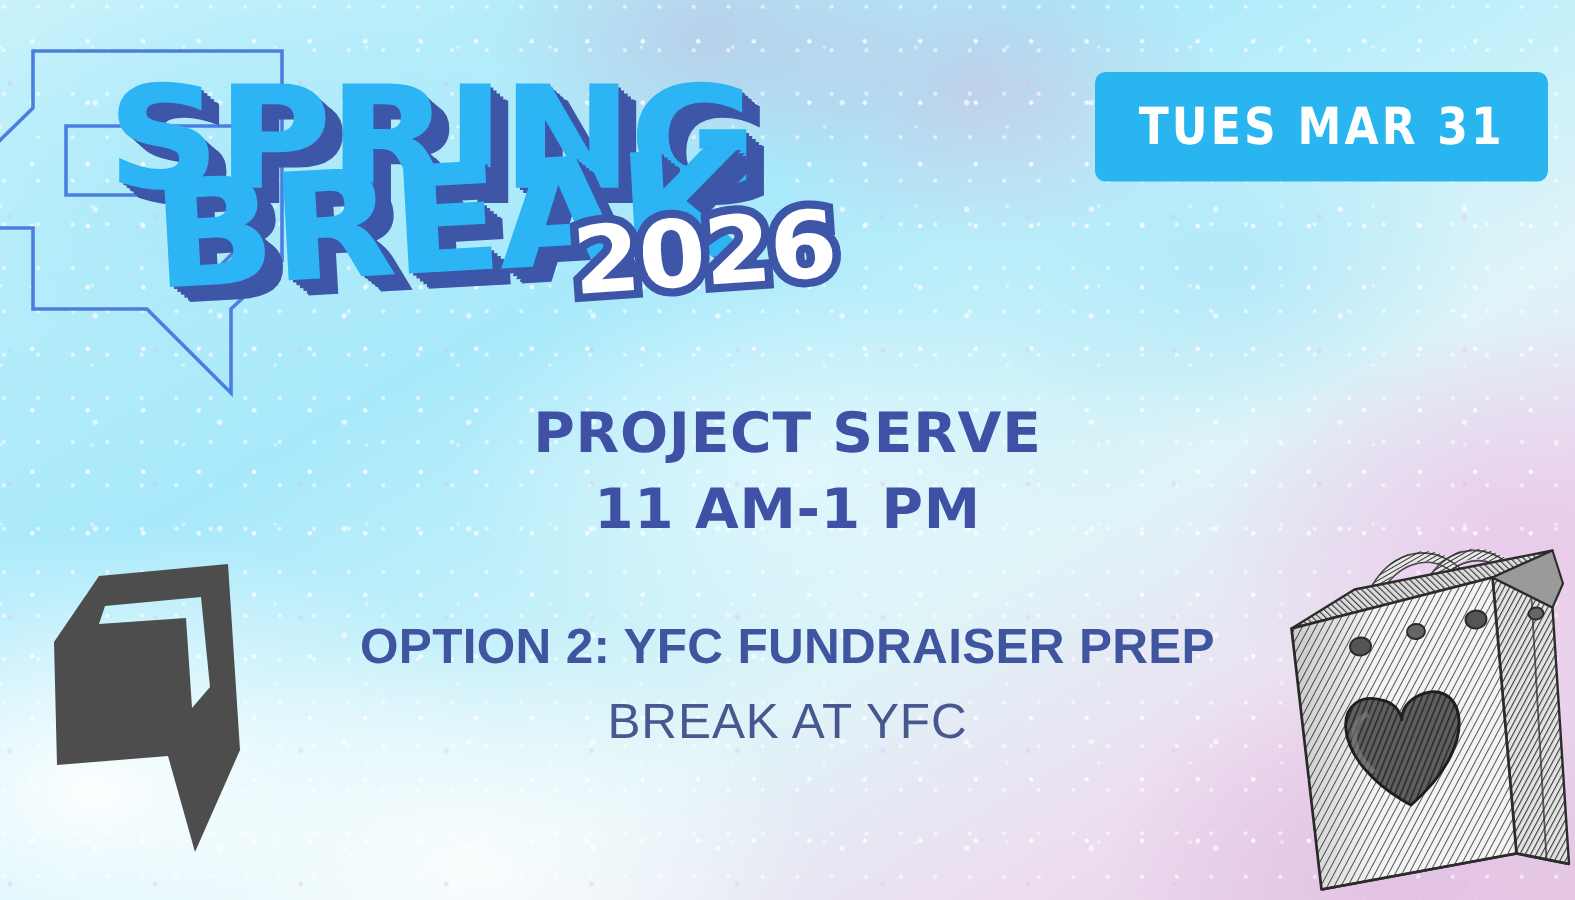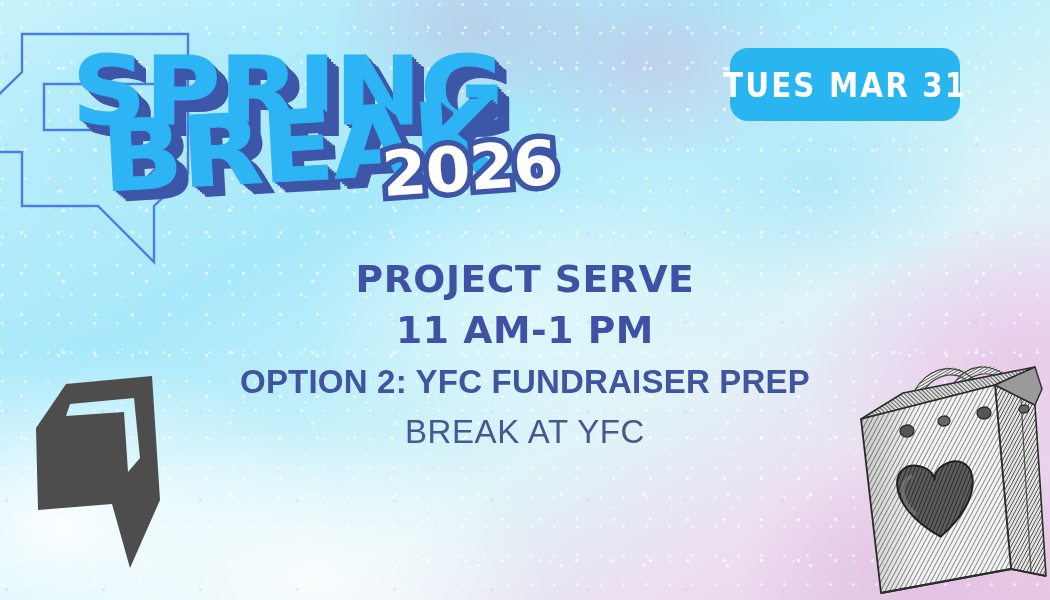--- a/index.html
+++ b/index.html
@@ -80,23 +80,23 @@
     position:absolute;
     left:30px; top:372px;
     width:150px; height:200px;
     pointer-events:none;
   }
 
   
   .date-badge {
     position:absolute;
     left:730px; top:48px;
-    width:230px; height:73px;
+    width:302px; height:73px;
     background:#29b6f0;
-    border-radius:18px;
+    border-radius:7px;
     display:flex; align-items:center; justify-content:center;
   }
   .date-badge-text {
     color:#ffffff;
     font-family:"DejaVu Sans", sans-serif;
     font-size:34px;
     font-weight:700;
     letter-spacing:2.2px;
     font-stretch:condensed;
     white-space:nowrap;
@@ -156,21 +156,21 @@
     paint-order:stroke fill;
     text-shadow:
       0 0 0 #3e56a8,
       3px 3px 0 rgba(62,86,168,.55);
   }
 
   
   .copy {
     position:absolute;
     left:0; right:0;
-    top:256px;
+    top:265px;
     text-align:center;
   }
   .copy-line { white-space:nowrap; }
 
   .line-title {
     font-family:"DejaVu Sans", sans-serif;
     font-size:37px;
     font-weight:700;
     color:#3f51a5;
     letter-spacing:.5px;
@@ -186,20 +186,21 @@
     line-height:1.42;
     transform:scaleX(1.02);
   }
   .line-option {
     font-family:"Liberation Sans", sans-serif;
     font-size:33px;
     font-weight:600;
     color:#3f55a0;
     letter-spacing:.2px;
     line-height:1.5;
+    margin-top:40px;
   }
   .line-meet {
     font-family:"Liberation Sans", sans-serif;
     font-size:33px;
     font-weight:300;
     color:#46588f;
     letter-spacing:.6px;
     line-height:1.5;
   }
 

